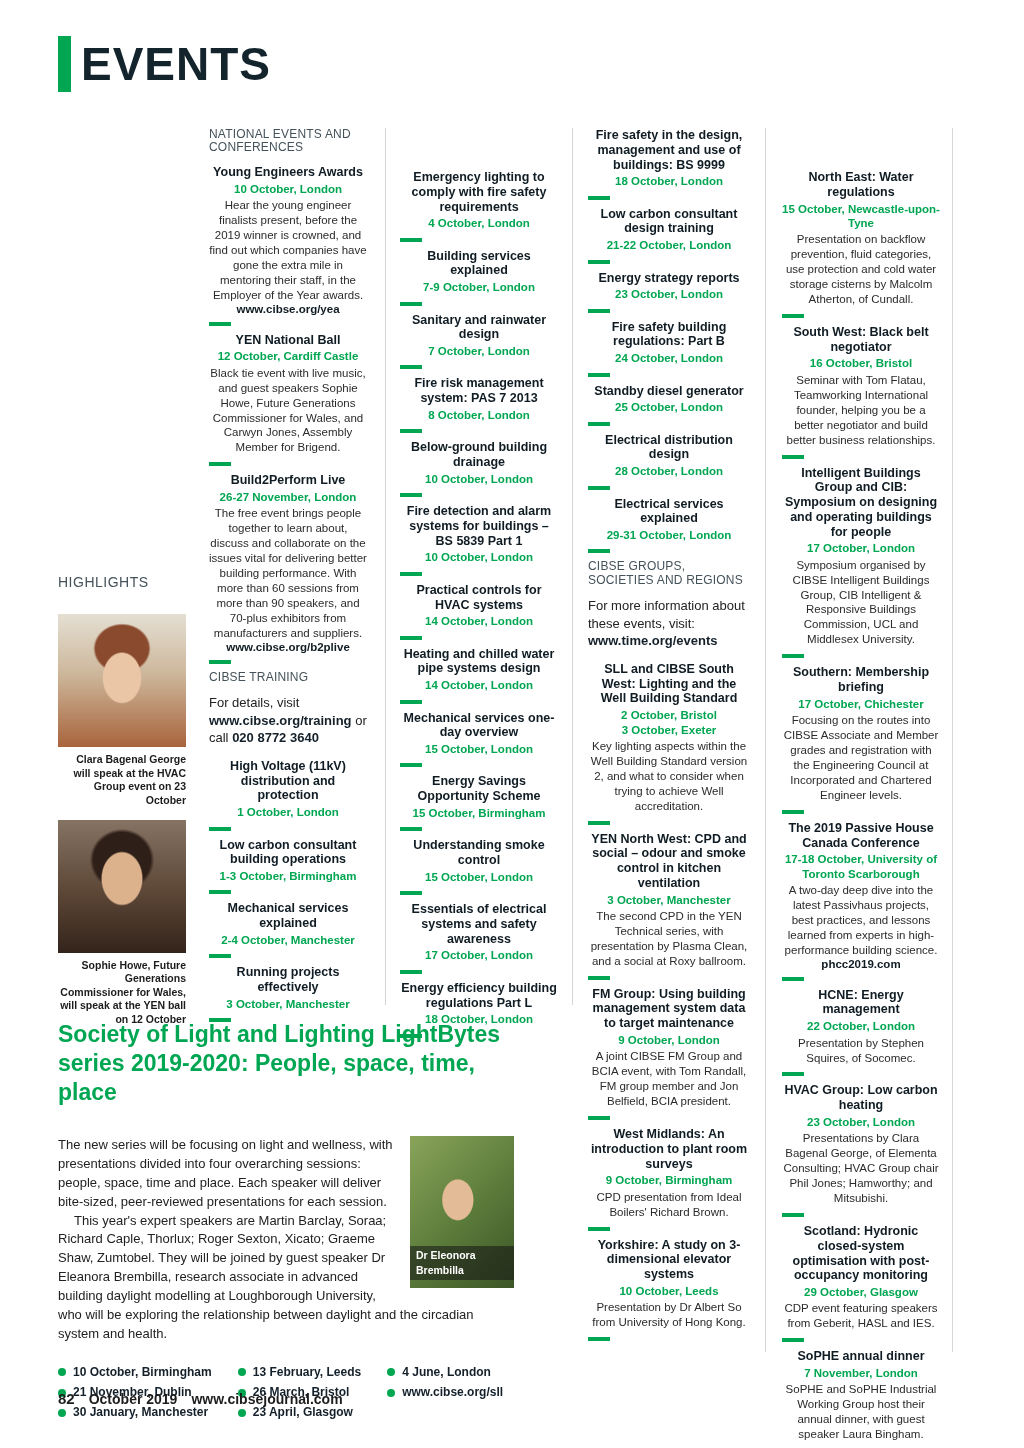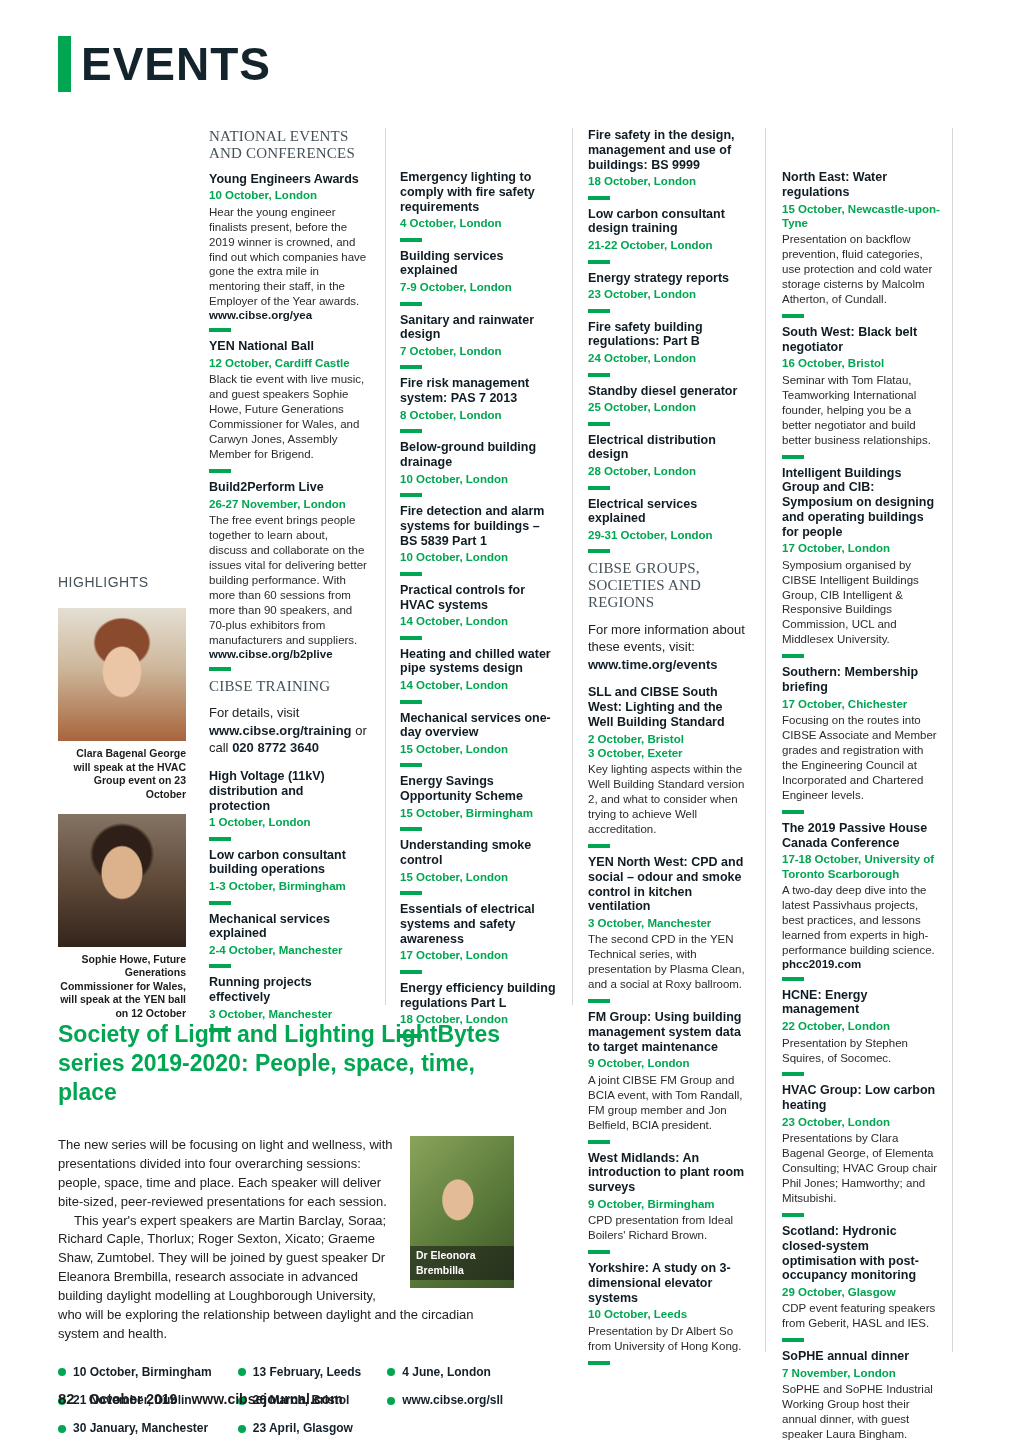--- a/index.html
+++ b/index.html
@@ -29,37 +29,37 @@
   .vrule.r4{left:952px;top:128px;height:1224px;}
 
   
   .col{position:absolute;}
   #col-highlights{left:58px;top:574px;width:128px;}
   #col-national{left:209px;top:128px;width:158px;}
   #col-training{left:400px;top:170px;width:158px;}
   #col-events{left:588px;top:128px;width:162px;}
   #col-regions{left:782px;top:170px;width:158px;}
 
-  .sec-head{margin:0 0 10px;font-size:15px;font-weight:400;color:var(--slate);line-height:1.12;letter-spacing:.2px;font-family:Liberation Serif, serif;}
+  .sec-head{margin:0 0 10px;font-size:12px;font-weight:400;color:var(--slate);line-height:1.12;letter-spacing:.2px;}
   .sec-head.training-head{}
   .sec-head.groups-head{margin-top:2px;}
 
   .intro{margin:0 0 12px;font-size:13px;line-height:1.35;color:#222;}
   .intro .bold-link,.intro .bold{font-weight:700;color:#14202a;}
   .intro .bold-link{cursor:pointer;}
 
-  .item{margin:0;}
+  .item{margin:0;text-align:center;}
   .item-title{margin:0 0 2px;font-size:12.5px;font-weight:700;color:#101c24;line-height:1.18;}
   .item-date{margin:0 0 2px;font-size:11.5px;font-weight:700;color:var(--green);line-height:1.25;white-space:pre-line;}
   .item-desc{margin:0;font-size:11.5px;color:#2b2b2b;line-height:1.3;}
   .item-link{font-size:11.5px;font-weight:700;color:#101c24;cursor:pointer;}
   .divider{width:22px;height:4px;background:var(--green);margin:7px 0;}
 
   
-  .hl-heading{margin:0 0 18px;font-size:14px;font-weight:400;color:var(--slate);letter-spacing:.5px;}
+  .hl-heading{margin:0 0 24px;font-size:14px;font-weight:400;color:var(--slate);letter-spacing:.5px;}
   .hl-figure{margin:0 0 12px;}
   .hl-photo{width:128px;height:133px;}
   .photo-clara{background:
     radial-gradient(ellipse 32px 42px at 50% 48%, #eac5a6 58%, rgba(234,197,166,0) 62%),
     radial-gradient(ellipse 48px 42px at 50% 26%, #8a4a2e 55%, rgba(138,74,46,0) 60%),
     linear-gradient(180deg,#e4dfd3 0%,#cdb79b 45%,#a8643c 100%);}
   .photo-sophie{background:
     radial-gradient(ellipse 34px 44px at 50% 44%, #dcb28c 58%, rgba(220,178,140,0) 62%),
     radial-gradient(ellipse 52px 50px at 50% 30%, #2e1f18 55%, rgba(46,31,24,0) 62%),
     linear-gradient(180deg,#857363 0%,#5c4636 55%,#33241b 100%);}
@@ -70,21 +70,21 @@
   .feature-title{margin:0 0 30px;font-size:23px;font-weight:700;color:var(--green);line-height:1.25;}
   .feature-body{font-size:13px;line-height:1.45;color:#222;}
   .feature-photo{float:right;width:104px;height:152px;margin:0 0 8px 16px;position:relative;background:
     radial-gradient(ellipse 26px 34px at 46% 42%, #e3bb96 58%, rgba(227,187,150,0) 62%),
     linear-gradient(135deg,#8aa45a 0%,#5a7a3a 55%,#3c5526 100%);}
   .feature-photo-caption{position:absolute;left:0;right:0;bottom:8px;padding:2px 6px;background:rgba(20,20,20,.55);
     color:#fff;font-size:10.5px;font-weight:700;}
   .feature-body p{margin:0;}
   .feature-body p.indent{text-indent:16px;}
   .feature-bullets{clear:both;margin-top:20px;display:grid;grid-template-rows:repeat(3,auto);grid-auto-flow:column;
-    gap:11px 26px;justify-content:start;}
+    gap:3px 26px;justify-content:start;}
   .bullet{display:flex;align-items:center;gap:7px;font-size:12px;font-weight:700;color:#14202a;white-space:nowrap;}
   .dot{width:8px;height:8px;border-radius:50%;background:var(--green);flex:0 0 auto;}
 
   
   .footer{position:absolute;left:58px;top:1390px;display:flex;align-items:baseline;gap:14px;color:#1d1d1d;font-weight:700;}
   .footer-page{font-size:15px;text-align:center;}
   .footer-issue,.footer-site{font-size:14px;}
   .footer-site{cursor:pointer;}
 </style>
 </head>

